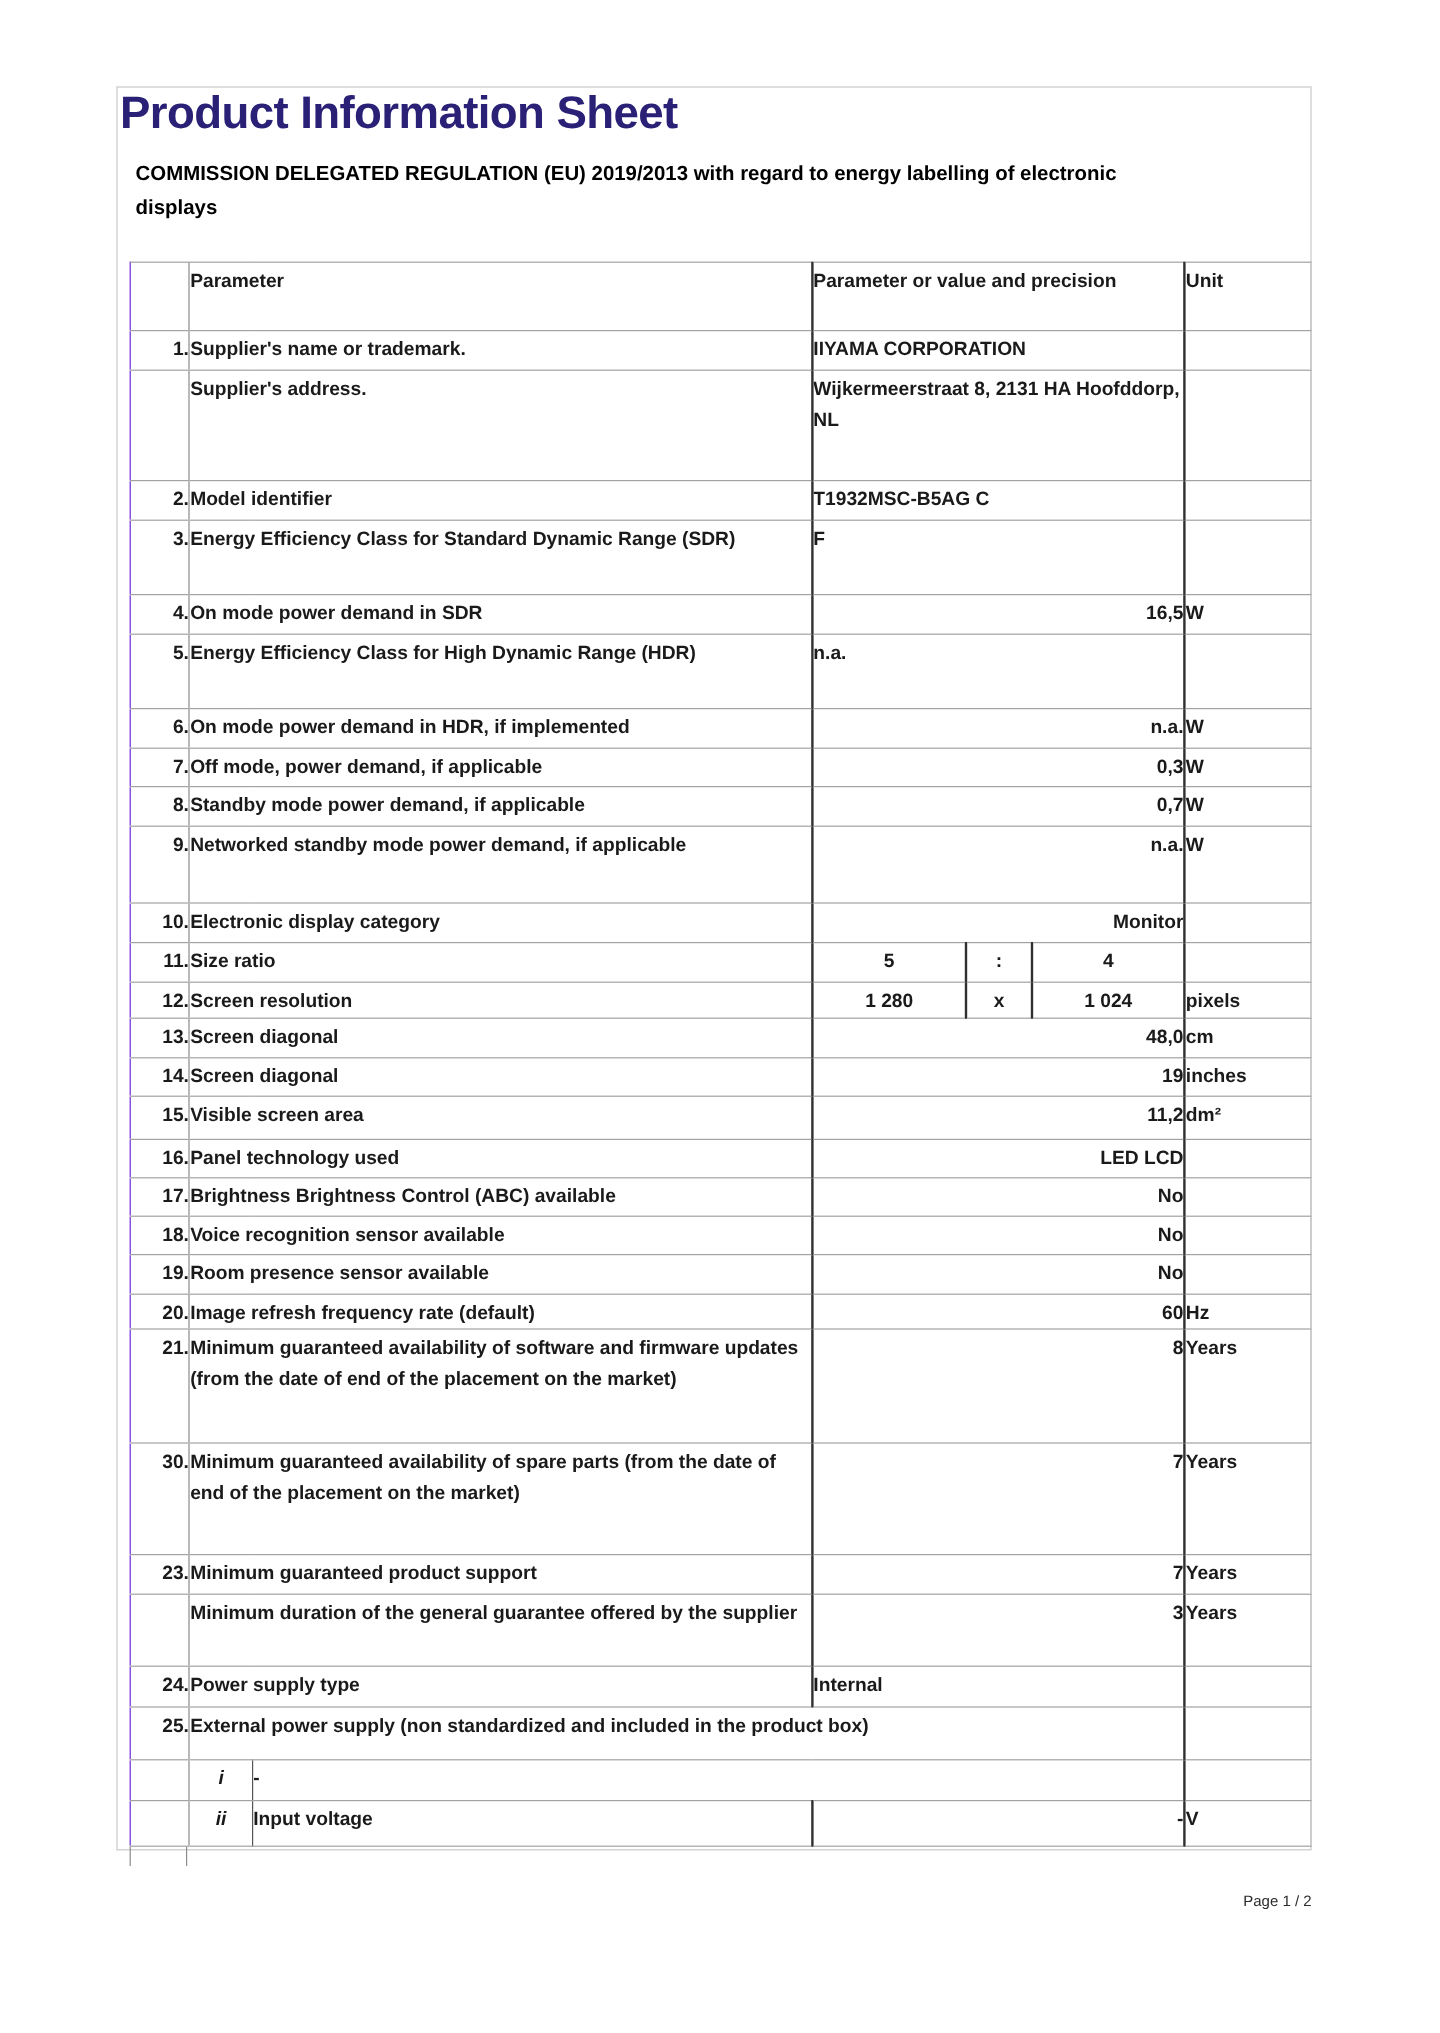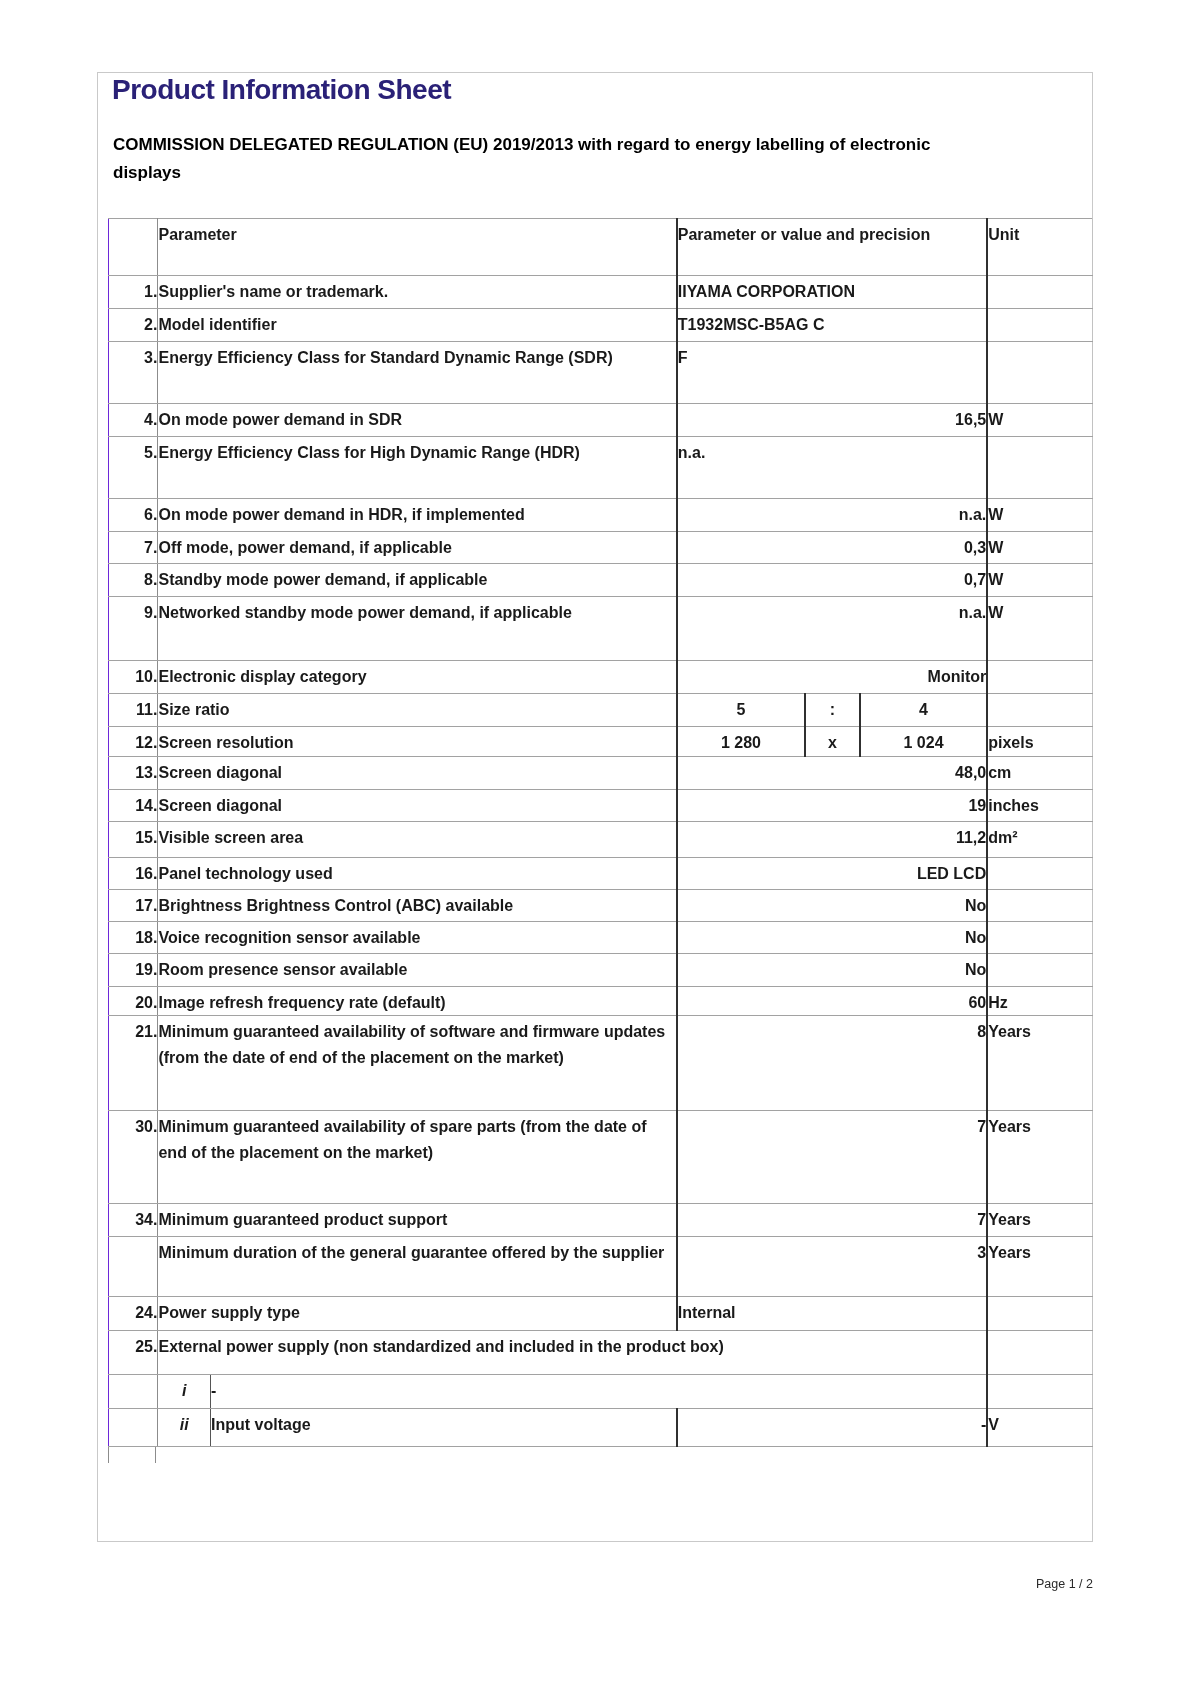--- a/index.html
+++ b/index.html
@@ -11,22 +11,22 @@
     -webkit-font-smoothing:antialiased;
   }
   .page-frame{
     position:absolute; left:97px; top:72px;
     width:996px; height:1470px;
     background:#ffffff;
     border:1px solid #c9c9c9;
     box-sizing:border-box;
   }
   .doc-title{
-    position:absolute; left:112px; top:74px;
-    font-size:28px; font-weight:700; letter-spacing:-0.5px;
+    position:absolute; left:100px; top:74px;
+    font-size:38px; font-weight:700; letter-spacing:-0.5px;
     color:#2a2177;
   }
   .doc-subtitle{
     position:absolute; left:113px; top:131px;
     width:832px;
     font-size:17px; font-weight:700; line-height:1.65;
     color:#000000;
   }
   .table-wrap{
     position:absolute; left:108px; top:218px;
@@ -98,20 +98,26 @@
       <td class="c-unit">Unit</td>
     </tr>
 
     <tr style="height:33px">
       <td class="c-num">1.</td>
       <td class="c-param" colspan="2">Supplier's name or trademark.</td>
       <td class="c-val" colspan="3">IIYAMA CORPORATION</td>
       <td class="c-unit"></td>
     </tr>
 
+    <tr style="height:92px">
+      <td class="c-num"></td>
+      <td class="c-param" colspan="2">Supplier's address.</td>
+      <td class="c-val" colspan="3">Wijkermeerstraat 8, 2131 HA Hoofddorp, NL</td>
+      <td class="c-unit"></td>
+    </tr>
 
     <tr style="height:33px">
       <td class="c-num">2.</td>
       <td class="c-param" colspan="2">Model identifier</td>
       <td class="c-val" colspan="3">T1932MSC-B5AG C</td>
       <td class="c-unit"></td>
     </tr>
 
     <tr style="height:62px">
       <td class="c-num">3.</td>
@@ -251,21 +257,21 @@
     </tr>
 
     <tr style="height:93px">
       <td class="c-num">30.</td>
       <td class="c-param" colspan="2">Minimum guaranteed availability of spare parts (from the date of end of the placement on the market)</td>
       <td class="c-val val-r" colspan="3">7</td>
       <td class="c-unit">Years</td>
     </tr>
 
     <tr style="height:33px">
-      <td class="c-num">34.</td>
+      <td class="c-num">23.</td>
       <td class="c-param" colspan="2">Minimum guaranteed product support</td>
       <td class="c-val val-r" colspan="3">7</td>
       <td class="c-unit">Years</td>
     </tr>
 
     <tr style="height:60px">
       <td class="c-num"></td>
       <td class="c-param" colspan="2">Minimum duration of the general guarantee offered by the supplier</td>
       <td class="c-val val-r" colspan="3">3</td>
       <td class="c-unit">Years</td>

